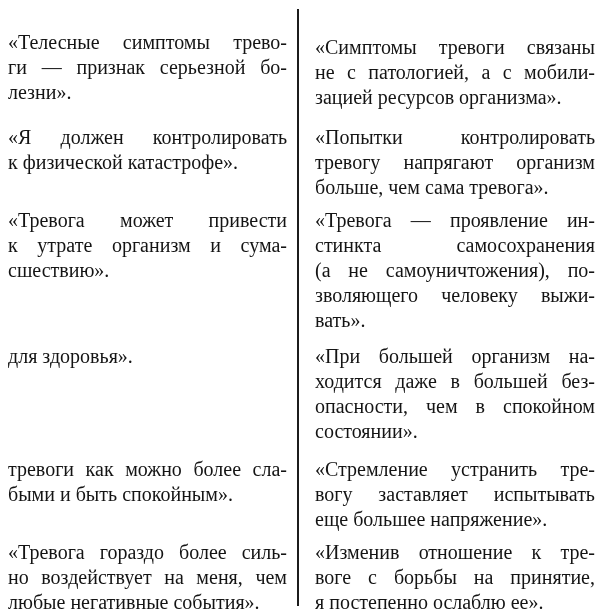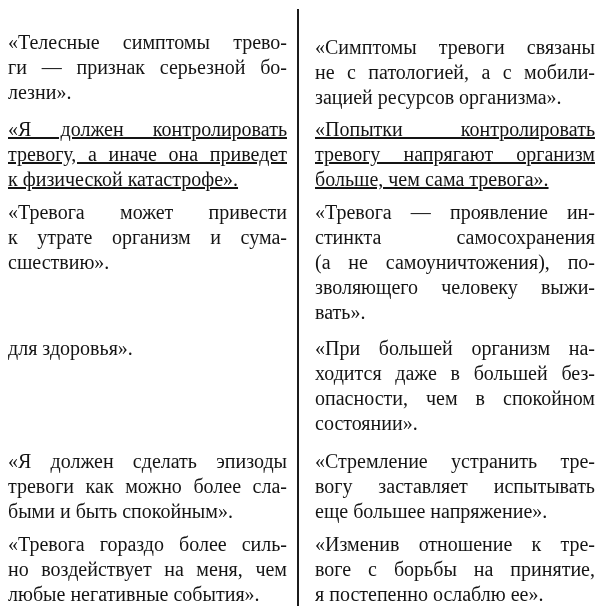--- a/index.html
+++ b/index.html
@@ -25,21 +25,21 @@
     left: 297px;
     top: 9px;
     width: 1.5px;
     height: 597px;
     background: #1c1c1c;
   }
   .row {
     display: flex;
     align-items: flex-start;
   }
-  .row-2 { margin-top: 12px; text-decoration: underline; }
+  .row-2 { margin-top: 20px; }
   .row-3 { margin-top: 8px; }
   .row-4 { margin-top: 11px; }
   .row-5 { margin-top: 13px; }
   .row-6 { margin-top: 8px; }
   .cell {
     box-sizing: border-box;
   }
   .cell-left {
     margin-left: 8px;
     width: 279px;
@@ -77,21 +77,20 @@
     <div class="cell cell-right">
         <div class="line">«Симптомы тревоги связаны</div>
         <div class="line">не с патологией, а с мобили-</div>
         <div class="line">зацией ресурсов организма».</div>
       </div>
   </div>
 
   <div class="row row-2">
     <div class="cell cell-left">
         <div class="line">«Я должен контролировать</div>
-        <div class="line">тревогу, а иначе она приведет</div>
         <div class="line">к физической катастрофе».</div>
       </div>
     <div class="cell cell-right">
         <div class="line">«Попытки контролировать</div>
         <div class="line">тревогу напрягают организм</div>
         <div class="line">больше, чем сама тревога».</div>
       </div>
   </div>
 
   <div class="row row-3">
@@ -116,21 +115,20 @@
     <div class="cell cell-right">
         <div class="line">«При большей организм на-</div>
         <div class="line">ходится даже в большей без-</div>
         <div class="line">опасности, чем в спокойном</div>
         <div class="line">состоянии».</div>
       </div>
   </div>
 
   <div class="row row-5">
     <div class="cell cell-left">
-        <div class="line">«Я должен сделать эпизоды</div>
         <div class="line">тревоги как можно более сла-</div>
         <div class="line">быми и быть спокойным».</div>
       </div>
     <div class="cell cell-right">
         <div class="line">«Стремление устранить тре-</div>
         <div class="line">вогу заставляет испытывать</div>
         <div class="line">еще большее напряжение».</div>
       </div>
   </div>
 

